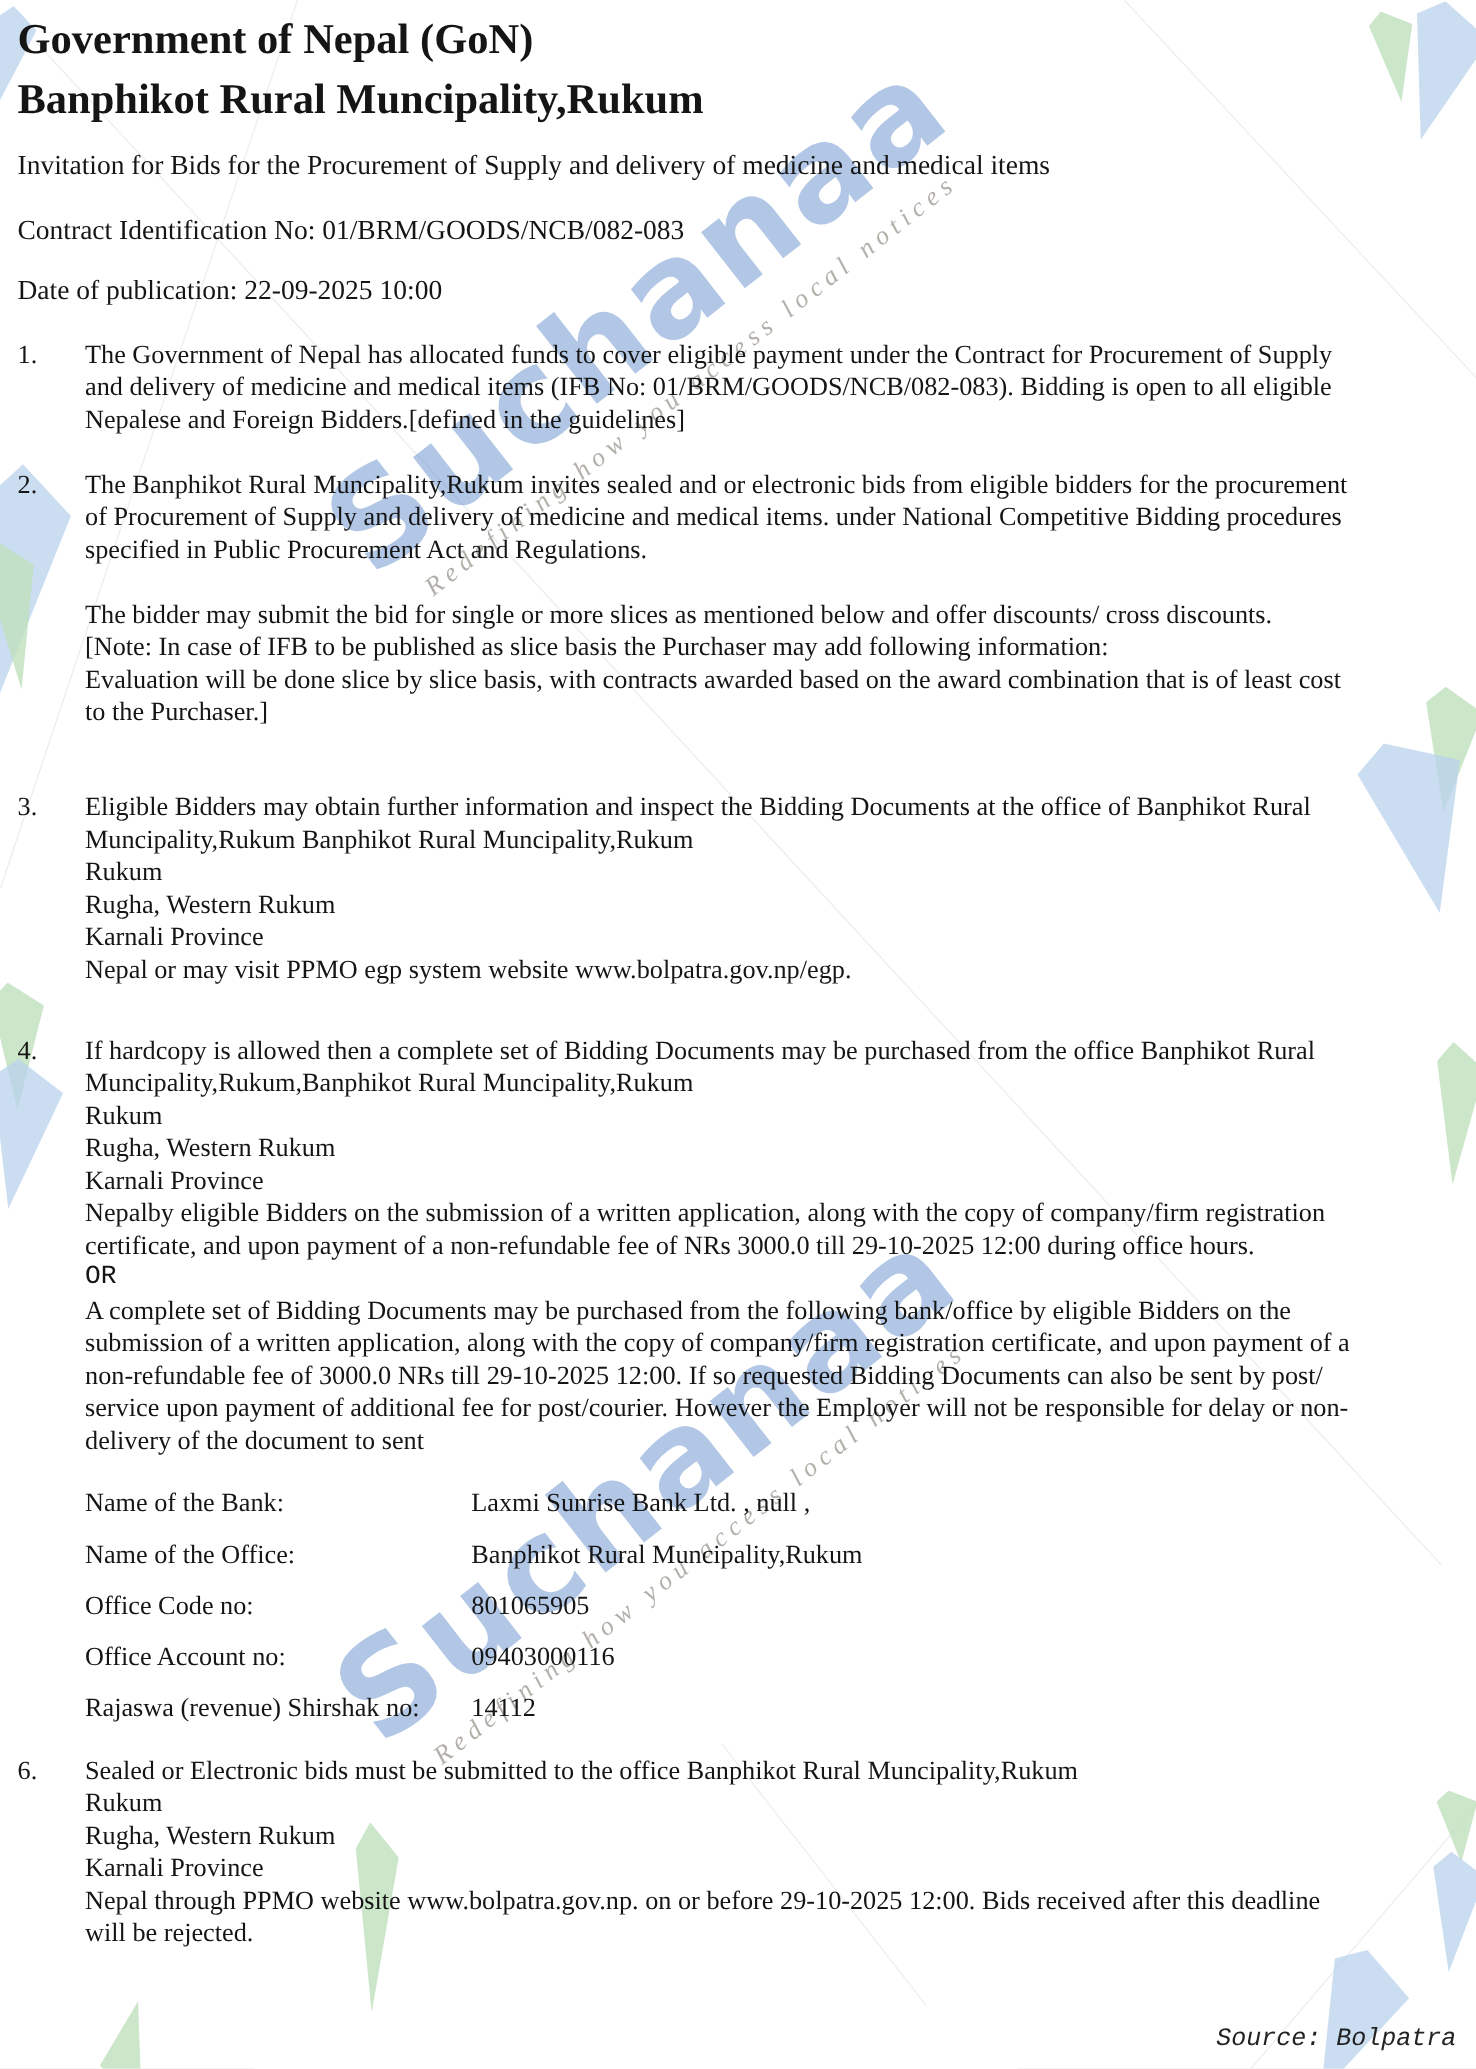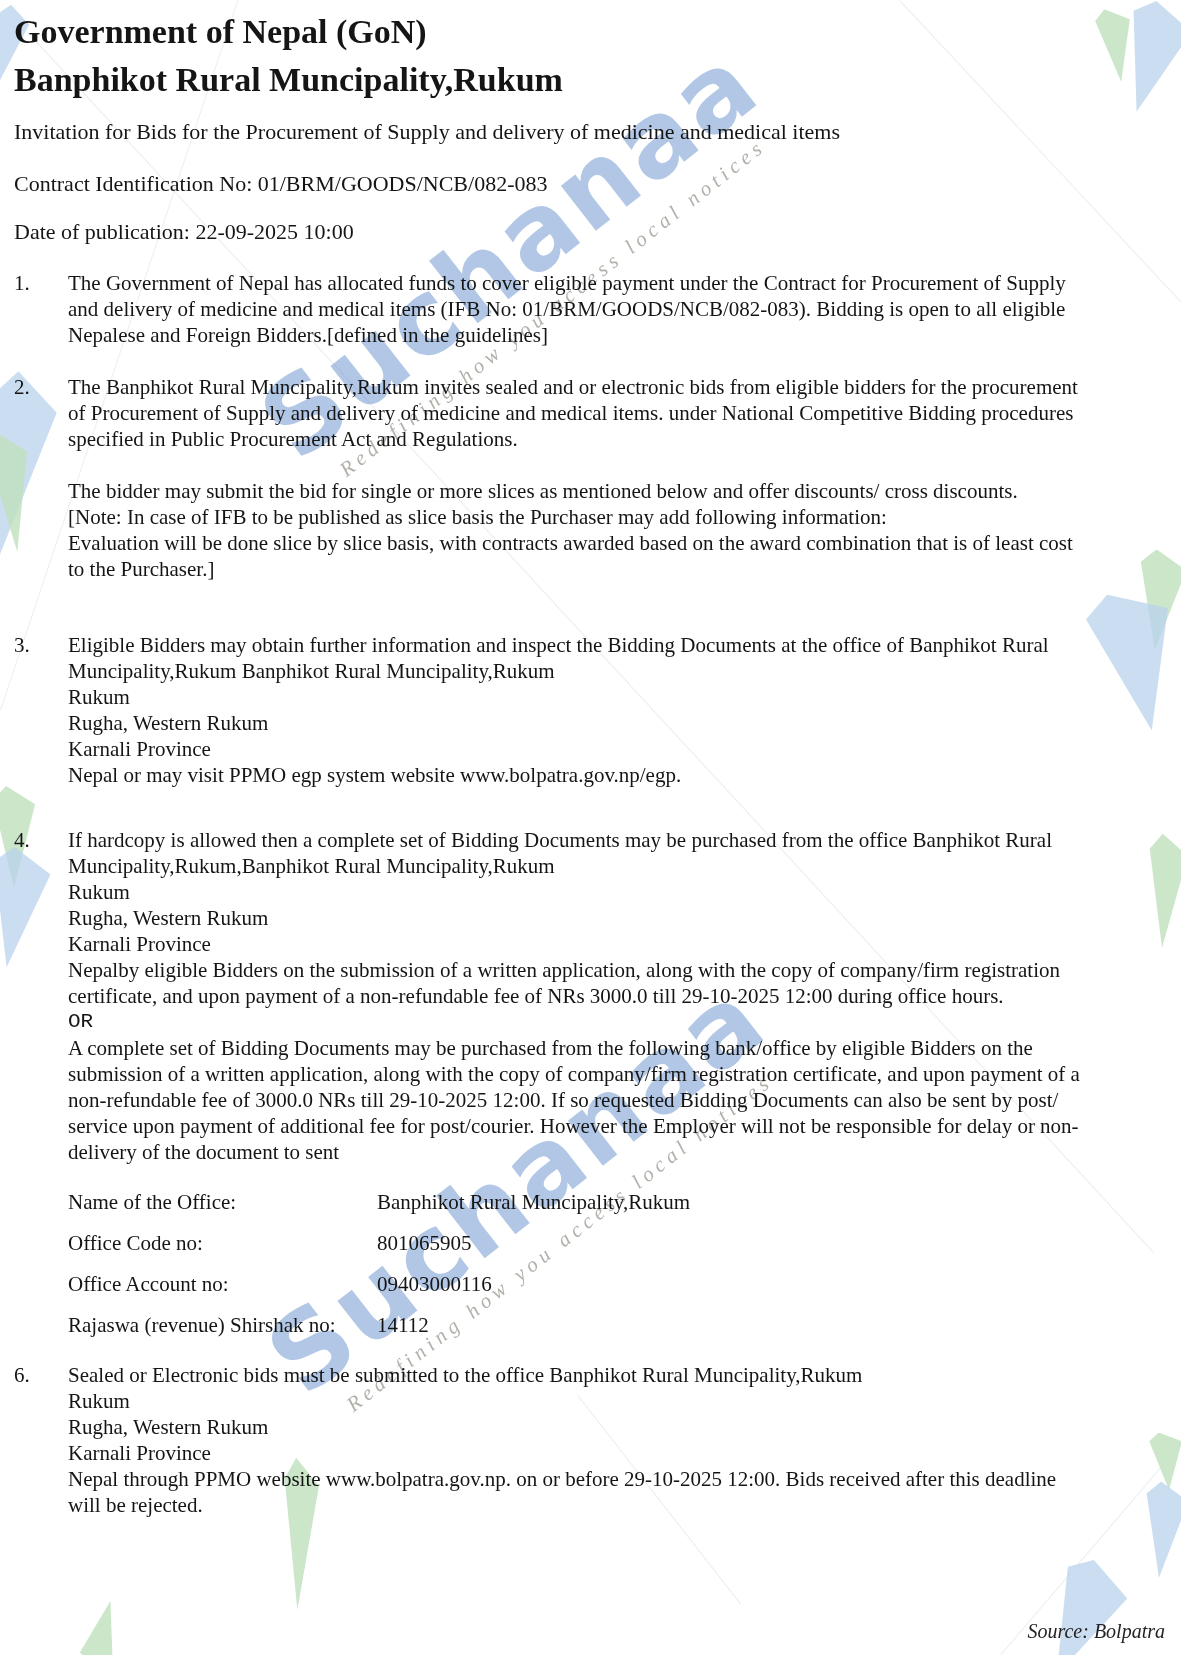--- a/index.html
+++ b/index.html
@@ -91,21 +91,21 @@
   .or-label { margin-top:38px;font-family:Liberation Mono, monospace; }
   .item-6 { margin-top:24px; }
 
   .bank-table { margin-top:24px; margin-left:54px; font-size:21px; line-height:26px; }
   .bank-row   { display:flex; margin-bottom:15px; }
   .bank-label { width:309px; flex:none; }
 
   .source-note {
     position:absolute; z-index:2;
     right:16px; top:1620px;
-    font-family:Liberation Serif, serif;
+    font-family:Liberation Mono, monospace;
     font-style:italic;
     font-size:20px;
     color:#222;
   }
 </style>
 </head>
 <body>
 
 <div class="page">
 
@@ -186,20 +186,24 @@
         <div class="ln">Rugha, Western Rukum</div>
         <div class="ln">Karnali Province</div>
         <p>Nepalby eligible Bidders on the submission of a written application, along with the copy of company/firm registration certificate, and upon payment of a non-refundable fee of NRs 3000.0 till 29-10-2025 12:00 during office hours.</p>
         <div class="ln or-label">OR</div>
         <p>A complete set of Bidding Documents may be purchased from the following bank/office by eligible Bidders on the submission of a written application, along with the copy of company/firm registration certificate, and upon payment of a non-refundable fee of 3000.0 NRs till 29-10-2025 12:00. If so requested Bidding Documents can also be sent by post/ service upon payment of additional fee for post/courier. However the Employer will not be responsible for delay or non-delivery of the document to sent</p>
       </div>
     </div>
 
     <div class="bank-table">
       <div class="bank-row">
+        <div class="bank-label">Name of the Bank:</div>
+        <div class="bank-value">Laxmi Sunrise Bank Ltd. , null ,</div>
+      </div>
+      <div class="bank-row">
         <div class="bank-label">Name of the Office:</div>
         <div class="bank-value">Banphikot Rural Muncipality,Rukum</div>
       </div>
       <div class="bank-row">
         <div class="bank-label">Office Code no:</div>
         <div class="bank-value">801065905</div>
       </div>
       <div class="bank-row">
         <div class="bank-label">Office Account no:</div>
         <div class="bank-value">09403000116</div>

